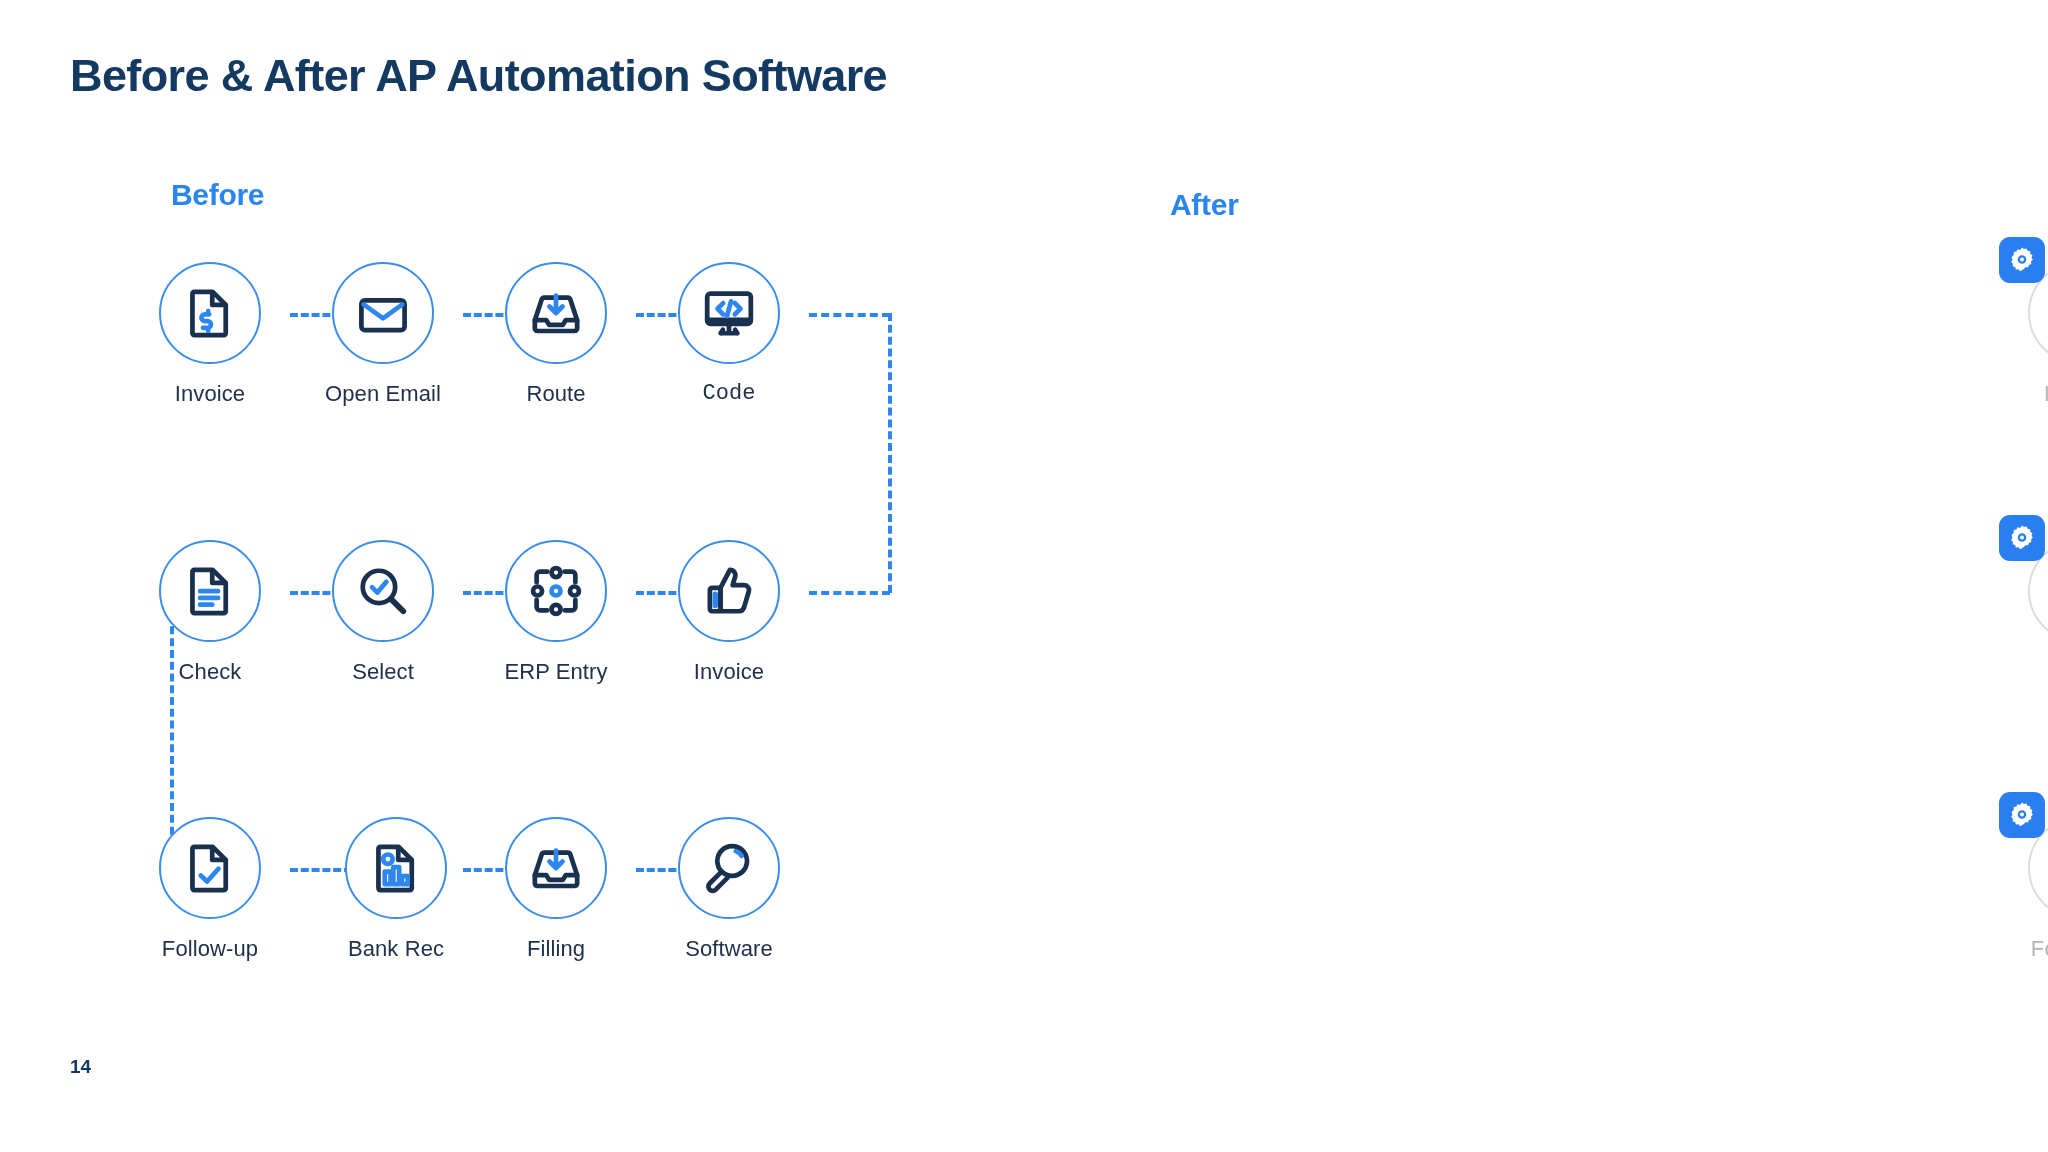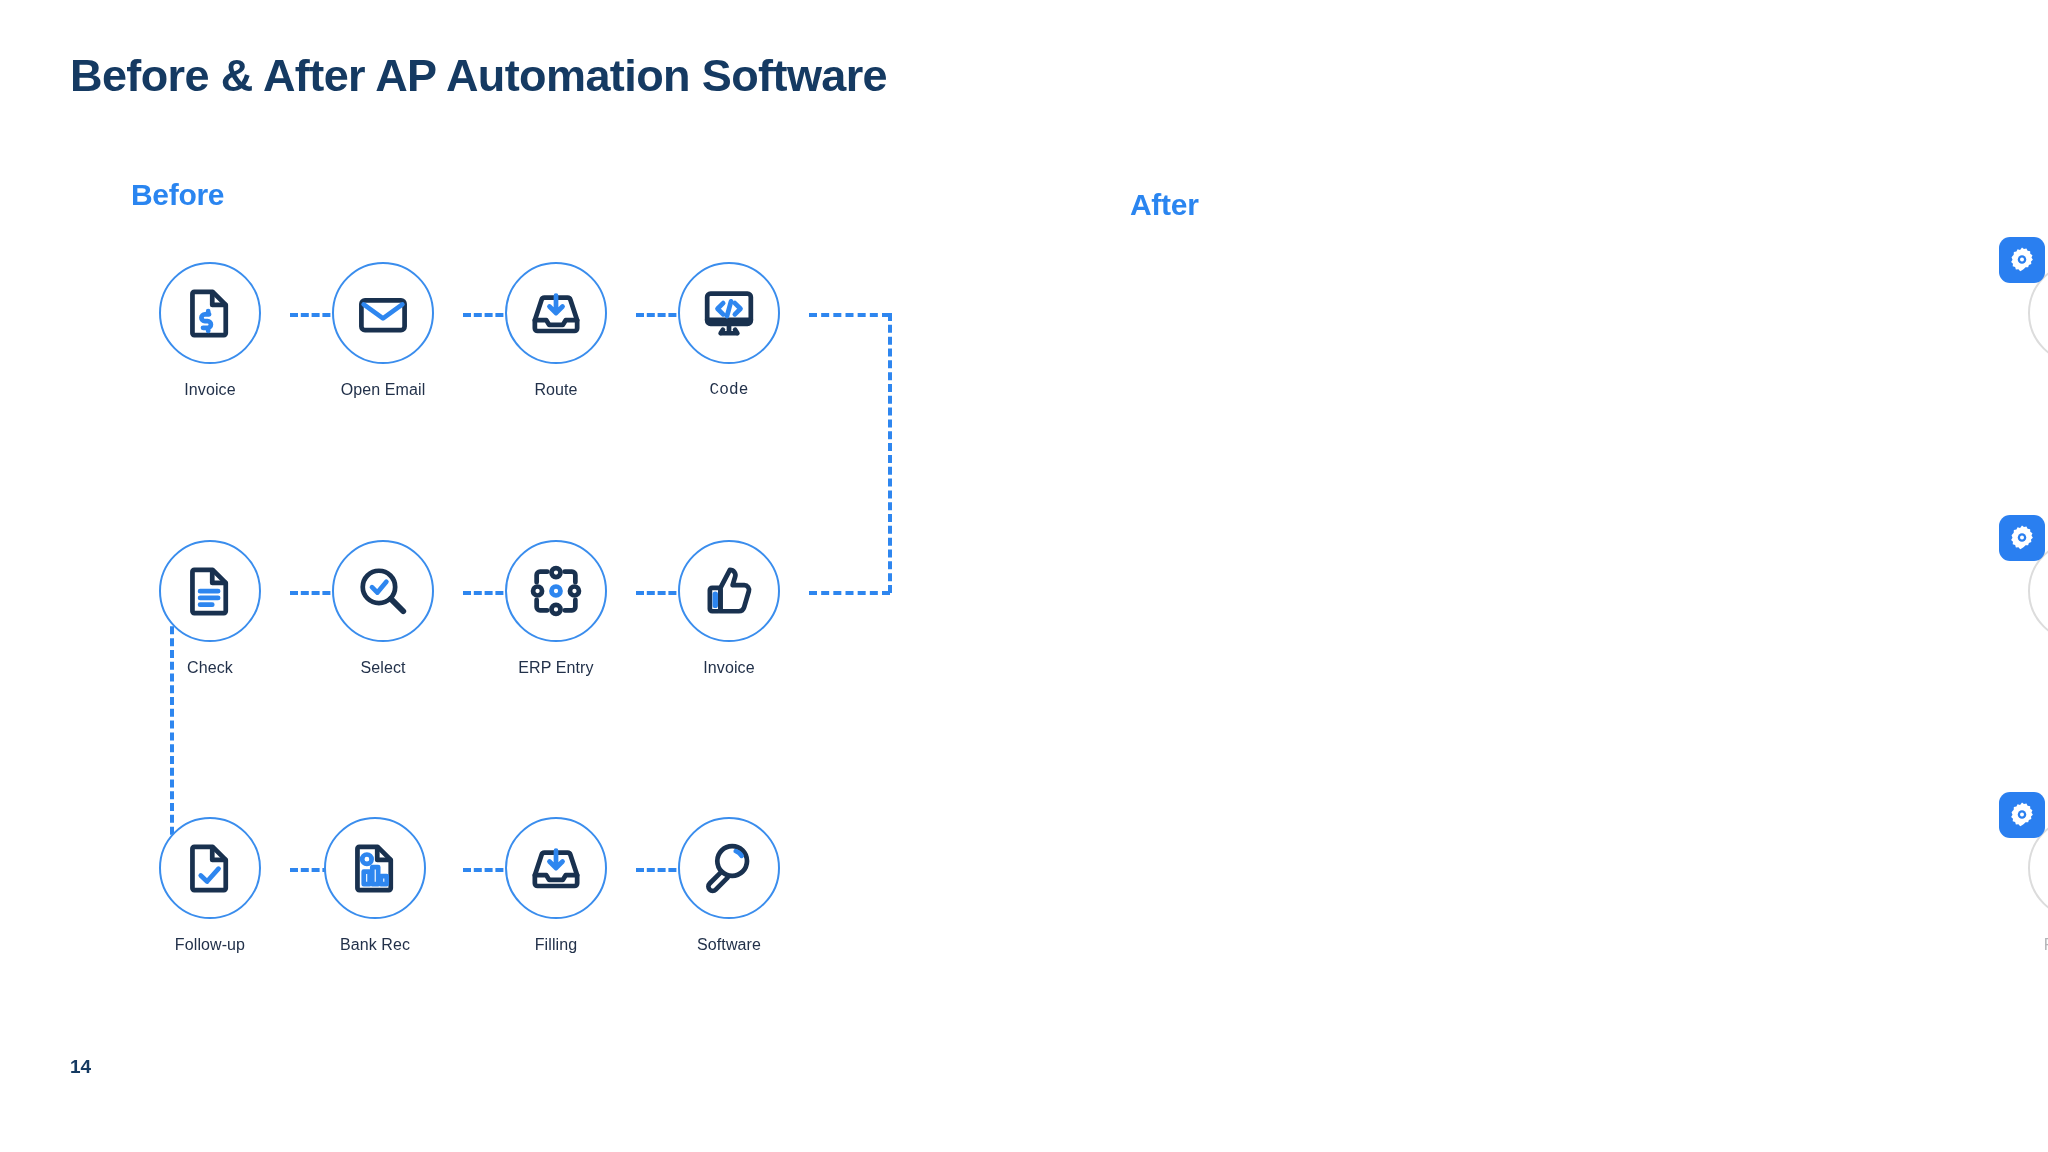--- a/index.html
+++ b/index.html
@@ -48,20 +48,21 @@
   }
   #panel-before { left: 0; }
   #panel-after  { left: 1024px; }
 
   .panel-heading {
     position: absolute;
     font-size: 30px;
     font-weight: bold;
     color: #2a85f0;
     letter-spacing: -0.3px;
+    margin-left: 40px;
   }
   #heading-before { left: 131px; top: 178px; }
   #heading-after  { left: 106px; top: 188px; }
 
   
   .node {
     position: absolute;
     width: 160px;
     text-align: center;
   }
@@ -76,21 +77,21 @@
     display: flex;
     align-items: center;
     justify-content: center;
     background: #ffffff;
   }
   .node.dim .node-circle {
     border-color: #dcdcdc;
   }
   .node-label {
     margin-top: 17px;
-    font-size: 16px;
+    font-size: 22px;
     color: #22314a;
     letter-spacing: 0.1px;
     white-space: nowrap;
   }
   .node-label.muted { color: #b3b5b8; }
 
   .node-icon { width: 54px; height: 54px; display: block; }
 
   
   .gear-badge {
@@ -237,21 +238,21 @@
       <div class="node" style="left: 130px; top: 817px;">
         <div class="node-circle">
           <svg class="node-icon" viewBox="0 0 24 24">
             <path d="M5 2.6h8.2L19 8.4V21a.8.8 0 0 1-.8.8H5a.8.8 0 0 1-.8-.8V3.4A.8.8 0 0 1 5 2.6z" stroke="#19314f" fill="none" stroke-width="2.1" stroke-linecap="round" stroke-linejoin="round"></path>
        <path d="M13 2.8V8.4H18.8" stroke="#19314f" fill="none" stroke-width="2.1" stroke-linecap="round" stroke-linejoin="round"></path>
        <path d="M7.9 15.3 10.7 18l5.1-5.7" stroke="#2e86ef" fill="none" stroke-width="2.1" stroke-linecap="round" stroke-linejoin="round"></path>
           </svg>
         </div>
         <div class="node-label">Follow-up</div>
       </div>
-      <div class="node" style="left: 295px; top: 817px;">
+      <div class="node" style="left: 316px; top: 817px;">
         <div class="node-circle">
           <svg class="node-icon" viewBox="0 0 24 24">
             <path d="M5 2.6h8.2L19 8.4V21a.8.8 0 0 1-.8.8H5a.8.8 0 0 1-.8-.8V3.4A.8.8 0 0 1 5 2.6z" stroke="#19314f" fill="none" stroke-width="2.1" stroke-linecap="round" stroke-linejoin="round"></path>
        <path d="M13 2.8V8.4H18.8" stroke="#19314f" fill="none" stroke-width="2.1" stroke-linecap="round" stroke-linejoin="round"></path>
        <circle cx="8.4" cy="8.1" r="2.1" stroke="#2e86ef" fill="none" stroke-width="2.1" stroke-linecap="round" stroke-linejoin="round"></circle>
        <rect x="7" y="13.6" width="2.6" height="5.6" stroke="#2e86ef" fill="none" stroke-width="2.1" stroke-linecap="round" stroke-linejoin="round"></rect>
        <rect x="10.8" y="11.6" width="2.6" height="7.6" stroke="#2e86ef" fill="none" stroke-width="2.1" stroke-linecap="round" stroke-linejoin="round"></rect>
        <rect x="14.6" y="15.6" width="2.6" height="3.6" stroke="#2e86ef" fill="none" stroke-width="2.1" stroke-linecap="round" stroke-linejoin="round"></rect>
           </svg>
         </div>

